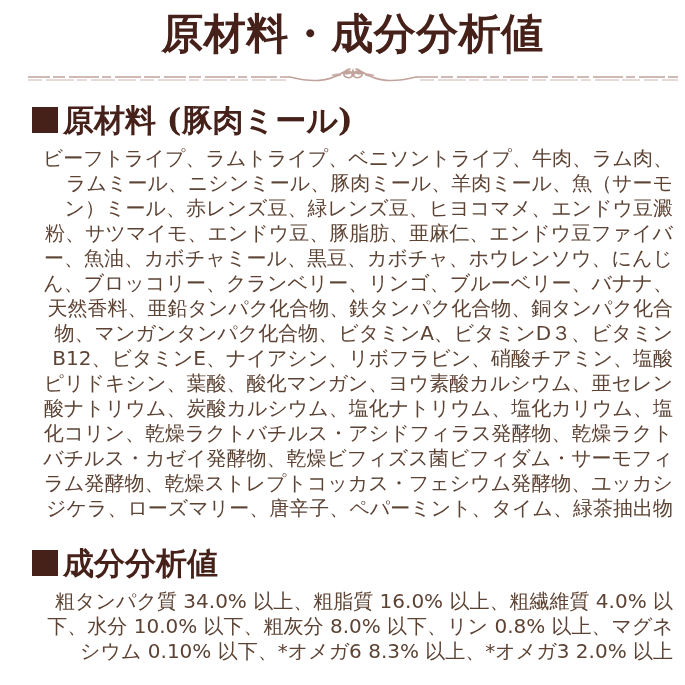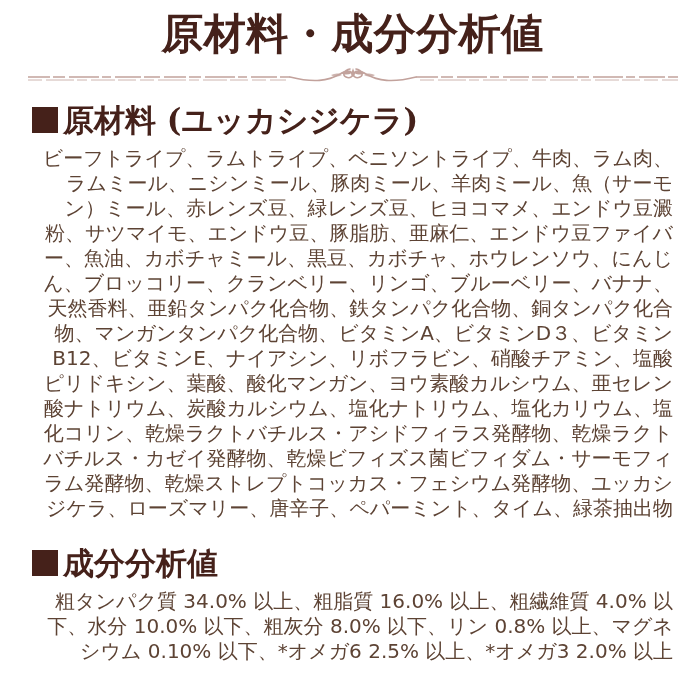--- a/index.html
+++ b/index.html
@@ -95,26 +95,26 @@
         <path d="M337,9 C333,6 329,6 326,9 C330,11 334,11 337,9 Z" fill="currentColor"></path>
         <path d="M303,11 C307,9 311,9 314,11 C310,13 306,13 303,11 Z" fill="currentColor" opacity="0.8"></path>
         <path d="M347,11 C343,9 339,9 336,11 C340,13 344,13 347,11 Z" fill="currentColor" opacity="0.8"></path>
       </svg>
     </span>
   </div>
 
   <section class="section-ingredients">
     <h2 class="section-heading">
       <span class="bullet"></span>
-      <span>原材料 (ユッカシジケラ)</span>
+      <span>原材料 (豚肉ミール)</span>
     </h2>
     <p class="body-text">ビーフトライプ、ラムトライプ、ベニソントライプ、牛肉、ラム肉、ラムミール、ニシンミール、豚肉ミール、羊肉ミール、魚（サーモン）ミール、赤レンズ豆、緑レンズ豆、ヒヨコマメ、エンドウ豆澱粉、サツマイモ、エンドウ豆、豚脂肪、亜麻仁、エンドウ豆ファイバー、魚油、カボチャミール、黒豆、カボチャ、ホウレンソウ、にんじん、ブロッコリー、クランベリー、リンゴ、ブルーベリー、バナナ、天然香料、亜鉛タンパク化合物、鉄タンパク化合物、銅タンパク化合物、マンガンタンパク化合物、ビタミンA、ビタミンD３、ビタミンB12、ビタミンE、ナイアシン、リボフラビン、硝酸チアミン、塩酸ピリドキシン、葉酸、酸化マンガン、ヨウ素酸カルシウム、亜セレン酸ナトリウム、炭酸カルシウム、塩化ナトリウム、塩化カリウム、塩化コリン、乾燥ラクトバチルス・アシドフィラス発酵物、乾燥ラクトバチルス・カゼイ発酵物、乾燥ビフィズス菌ビフィダム・サーモフィラム発酵物、乾燥ストレプトコッカス・フェシウム発酵物、ユッカシジケラ、ローズマリー、唐辛子、ペパーミント、タイム、緑茶抽出物</p>
   </section>
 
   <section class="section-analysis">
     <h2 class="section-heading">
       <span class="bullet"></span>
       <span>成分分析値</span>
     </h2>
-    <p class="body-text">粗タンパク質 34.0% 以上、粗脂質 16.0% 以上、粗繊維質 4.0% 以下、水分 10.0% 以下、粗灰分 8.0% 以下、リン 0.8% 以上、マグネシウム 0.10% 以下、*オメガ6 2.5% 以上、*オメガ3 2.0% 以上</p>
+    <p class="body-text">粗タンパク質 34.0% 以上、粗脂質 16.0% 以上、粗繊維質 4.0% 以下、水分 10.0% 以下、粗灰分 8.0% 以下、リン 0.8% 以上、マグネシウム 0.10% 以下、*オメガ6 8.3% 以上、*オメガ3 2.0% 以上</p>
   </section>
 
 </div>
 
 </body></html>

